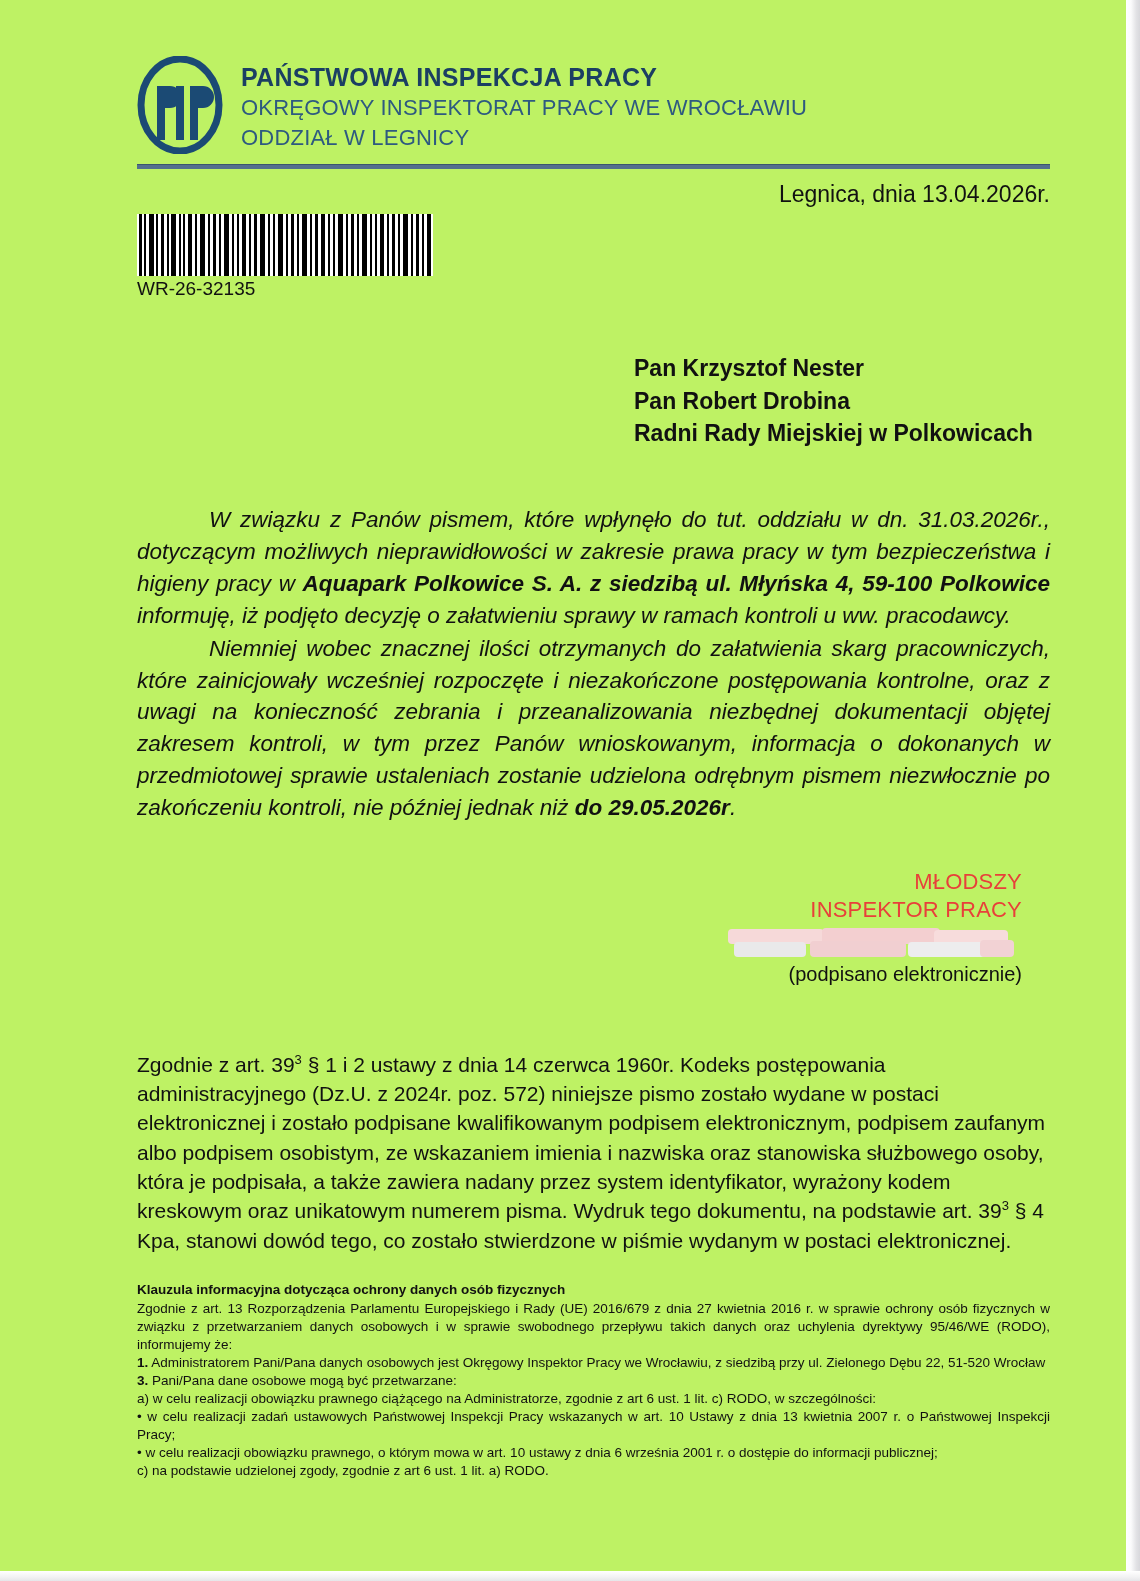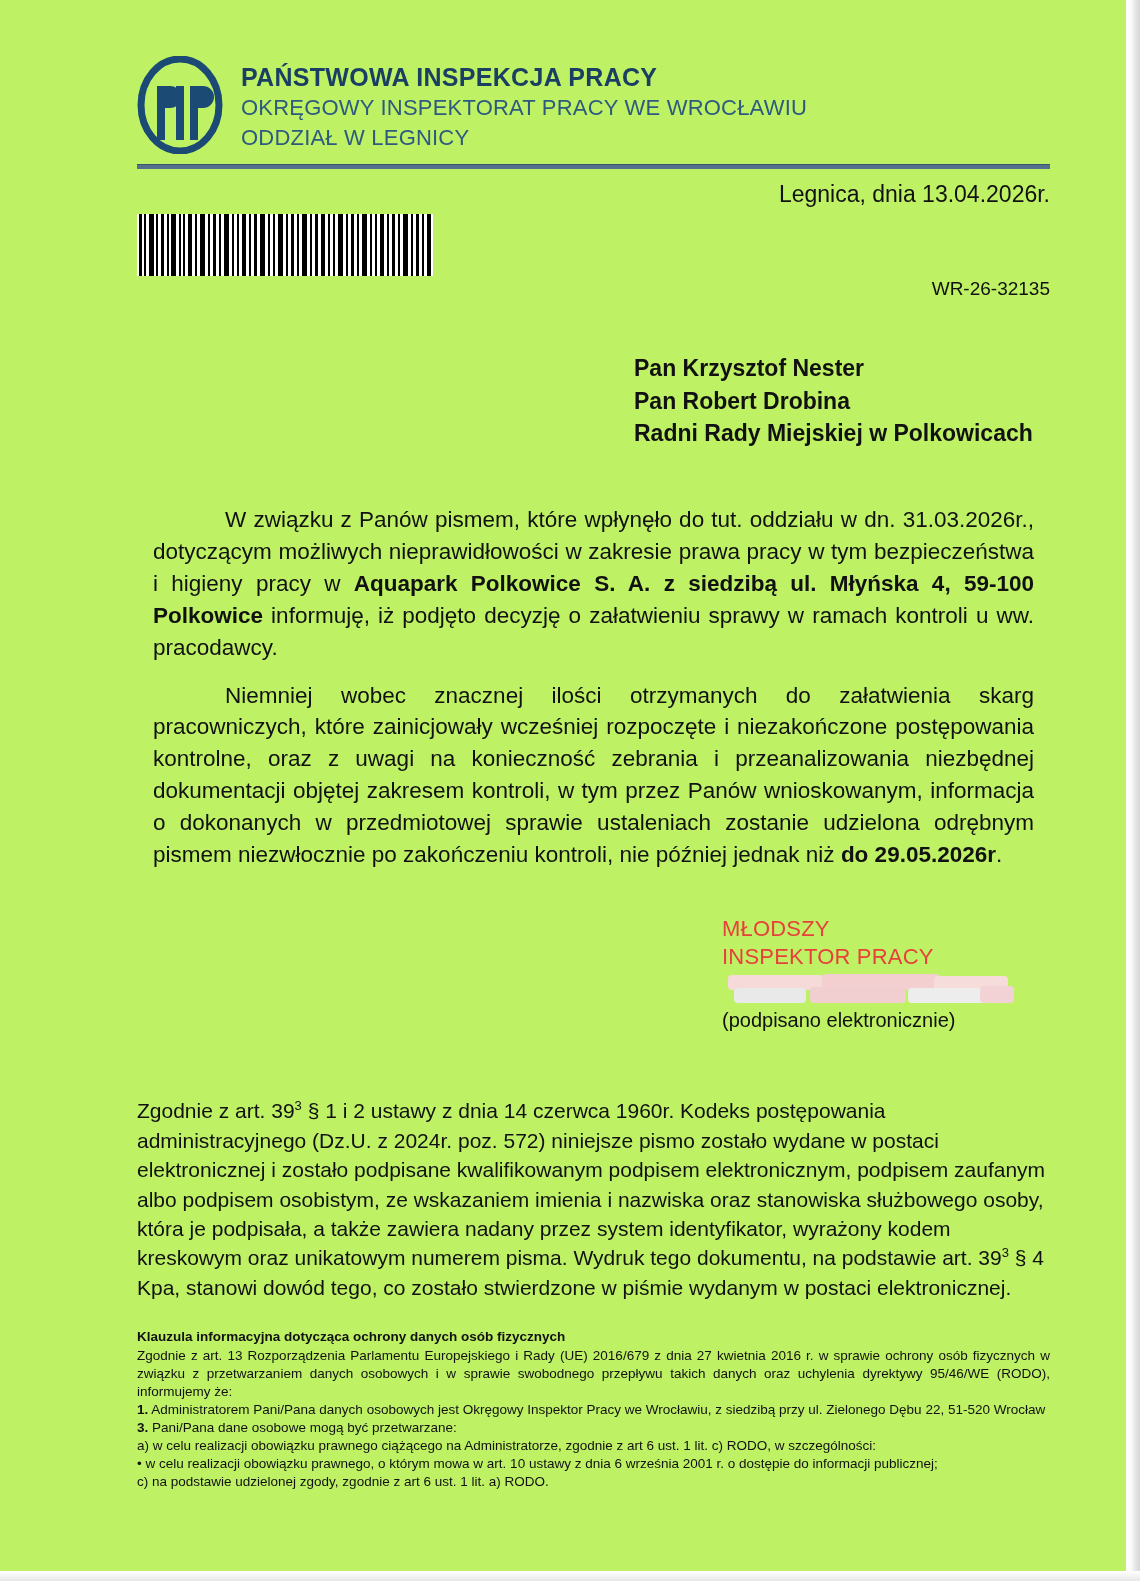--- a/index.html
+++ b/index.html
@@ -98,21 +98,20 @@
   }
   .barcode {
     width: 296px;
     height: 62px;
     display: block;
   }
   .barcode-id {
     font-size: 19px;
     margin-top: 2px;
     line-height: 1.15;
-    text-align: right;
   }
   .reg-no {
     font-size: 23px;
     margin-top: 4px;
     line-height: 1.2;
   }
 
   
   .addressee {
     margin-top: 52px;
@@ -123,30 +122,31 @@
   }
 
   
   .body-text {
     margin-top: 54px;
     font-size: 22.5px;
     line-height: 1.42;
     text-align: justify;
   }
   .body-text p {
-    margin: 16px;
+    margin: 0;
     text-indent: 72px;
+    font-style: italic;
   }
   .body-text p + p { margin-top: 1px; }
   .body-text b { font-weight: bold; }
 
   
   .signature {
     margin-top: 44px;
-    text-align: left;
+    text-align: right;
     width: 300px;
     margin-left: auto;
     margin-right: 28px;
     position: relative;
   }
   .sig-title {
     color: #e8403a;
     font-size: 22px;
     line-height: 1.28;
     letter-spacing: 0.2px;
@@ -329,19 +329,20 @@
       <div class="einfo-body"><span>Zgodnie z art. 39</span><sup>3</sup><span> § 1 i 2 ustawy z dnia 14 czerwca 1960r. Kodeks postępowania administracyjnego (Dz.U. z 2024r. poz. 572) niniejsze pismo zostało wydane w postaci elektronicznej i zostało podpisane kwalifikowanym podpisem elektronicznym, podpisem zaufanym albo podpisem osobistym, ze wskazaniem imienia i nazwiska oraz stanowiska służbowego osoby, która je podpisała, a także zawiera nadany przez system identyfikator, wyrażony kodem kreskowym oraz unikatowym numerem pisma. Wydruk tego dokumentu, na podstawie art. 39</span><sup>3</sup><span> § 4 Kpa, stanowi dowód tego, co zostało stwierdzone w piśmie wydanym w postaci elektronicznej.</span></div>
     </div>
 
     <div class="rodo">
       <div class="rodo-title">Klauzula informacyjna dotycząca ochrony danych osób fizycznych</div>
       <p>Zgodnie z art. 13 Rozporządzenia Parlamentu Europejskiego i Rady (UE) 2016/679 z dnia 27 kwietnia 2016 r. w sprawie ochrony osób fizycznych w związku z przetwarzaniem danych osobowych i w sprawie swobodnego przepływu takich danych oraz uchylenia dyrektywy 95/46/WE (RODO), informujemy że:</p>
       <div id="rodo-items">
           <p><span class="num">1.</span><span> Administratorem Pani/Pana danych osobowych jest Okręgowy Inspektor Pracy we Wrocławiu, z siedzibą przy ul. Zielonego Dębu 22, 51-520 Wrocław</span></p>
           <p><span class="num">3.</span><span> Pani/Pana dane osobowe mogą być przetwarzane:</span></p>
           <p><span>a) w celu realizacji obowiązku prawnego ciążącego na Administratorze, zgodnie z art 6 ust. 1 lit. c) RODO, w szczególności:</span></p>
+          <p><span>• w celu realizacji zadań ustawowych Państwowej Inspekcji Pracy wskazanych w art. 10  Ustawy z dnia 13 kwietnia 2007 r. o Państwowej Inspekcji Pracy;</span></p>
           <p><span>• w celu realizacji obowiązku prawnego, o którym mowa w art. 10 ustawy z dnia 6 września 2001 r. o dostępie do informacji publicznej;</span></p>
           <p><span>c) na podstawie udzielonej zgody, zgodnie z art 6 ust. 1 lit. a) RODO.</span></p>
         </div>
     </div>
 
   </div>
 </div>
 
 </body></html>

